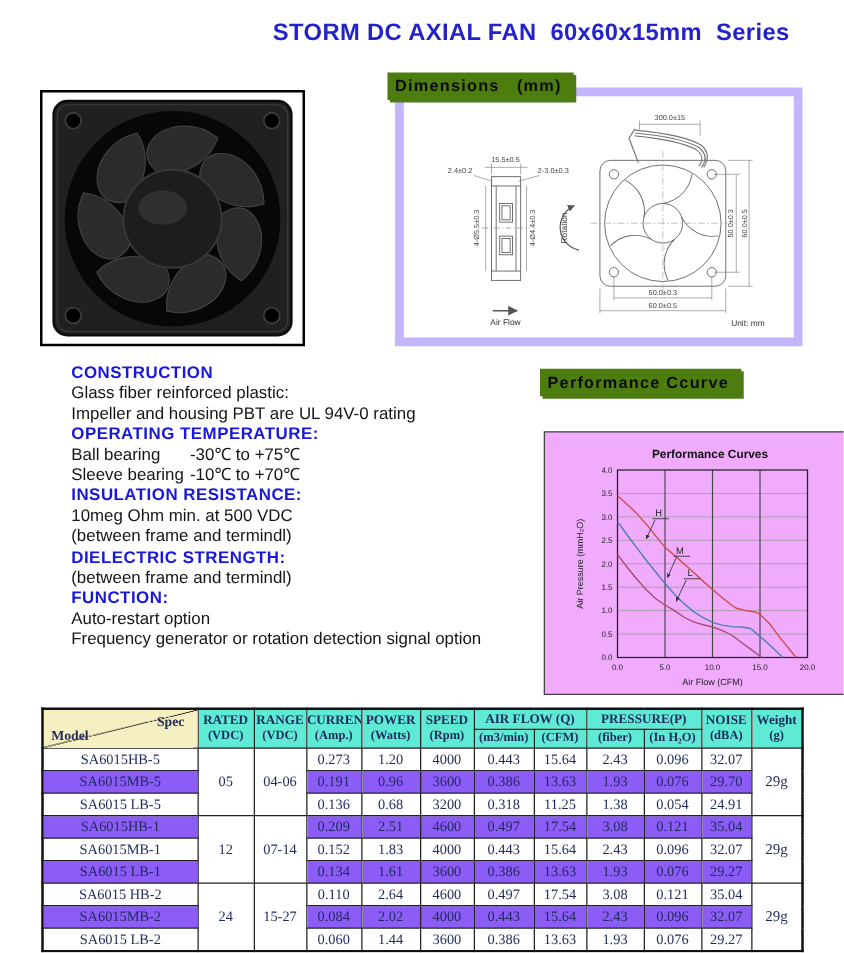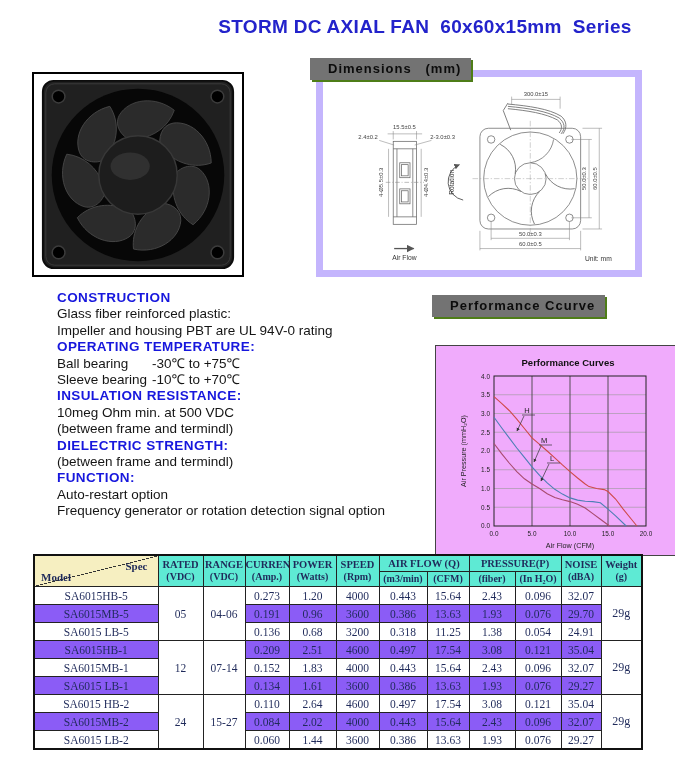--- a/index.html
+++ b/index.html
@@ -5,22 +5,22 @@
   html,body{margin:0;padding:0;background:#fff;}
   .page{position:relative;width:675px;height:762px;background:#ffffff;overflow:hidden;
         font-family:"Liberation Sans",sans-serif;color:#111;}
   .title{position:absolute;left:170px;top:16px;width:510px;text-align:center;
          font-size:19px;font-weight:bold;color:#2323cb;letter-spacing:.3px;white-space:pre;}
   
   .photo-box{position:absolute;left:32px;top:72px;width:212px;height:205px;
              border:2px solid #000;box-sizing:border-box;background:#fff;}
   .photo-box svg{display:block;width:100%;height:100%;}
   
-  .glabel{position:absolute;background:#737373;color:#0c0c0c;font-weight:bold;
-          font-size:13px;padding:3px 10px 4px 18px;letter-spacing:1px;white-space:pre;
+  .glabel{position:absolute;background:#4d7c0f;color:#0c0c0c;font-weight:bold;
+          font-size:13px;padding:3px 10px 4px 6px;letter-spacing:1px;white-space:pre;
           box-shadow:2px 2px 0 #4e7d18;z-index:5;}
   .dim-label{left:310px;top:58px;}
   .perf-label{left:432px;top:295px;}
   
   .dim-box{position:absolute;left:316px;top:70px;width:326px;height:207px;
            border:7px solid #c4b5fd;box-sizing:border-box;background:#fff;}
   .perf-box{position:absolute;left:435px;top:317px;width:242px;height:211px;
             border:1px solid #444;box-sizing:border-box;background:#f0abfc;margin-top:28px;}
   .dim-box svg,.perf-box svg{display:block;width:100%;height:100%;}
   .dt{font-size:6.3px;fill:#444;font-family:"Liberation Sans",sans-serif;}
@@ -33,21 +33,21 @@
   
   .ct-title{font-size:9.5px;font-weight:bold;fill:#111;}
   .tick{font-size:6.4px;fill:#222;}
   .axl{font-size:7.2px;fill:#222;}
   .slab{font-size:7.5px;fill:#222;}
   
   .tblwrap{position:absolute;left:33px;top:554px;}
   table{border-collapse:collapse;table-layout:fixed;width:608px;
         font-family:"Liberation Serif",serif;color:#1f2a5a;}
   th,td{border:1px solid #222;padding:0;text-align:center;overflow:hidden;}
-  table{border:2px solid #111;}
+  table{border:2px solid #111;margin-top:12px;}
   thead th{background:#5eead4;font-weight:bold;font-size:10.5px;line-height:12px;}
   thead .sub{font-weight:bold;font-size:10px;}
   tbody td{font-size:11.5px;height:17px;background:#fff;}
   tr.y td{background:#8b5cf6;}
   td.merged{background:#fff !important;font-size:11.5px;}
   td.wt{font-size:12px;}
   th.corner{position:relative;background:#f6efc1;
     background-image:linear-gradient(to bottom right,rgba(0,0,0,0) 49.4%,#333 49.4%,#333 50.6%,rgba(0,0,0,0) 50.6%);}
   th.corner .spec{position:absolute;top:4px;right:10px;font-size:11px;}
   th.corner .model{position:absolute;bottom:3px;left:6px;font-size:11px;}

